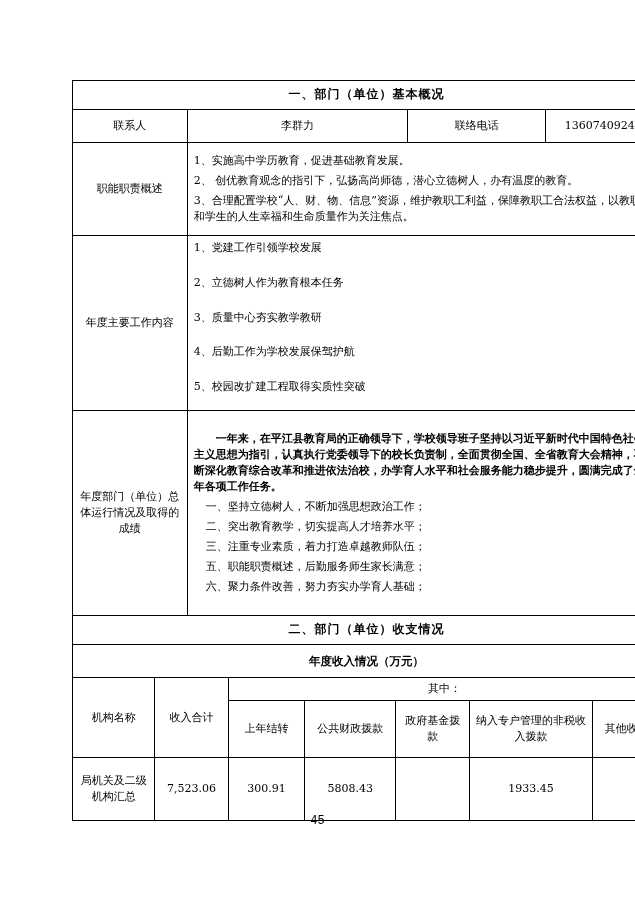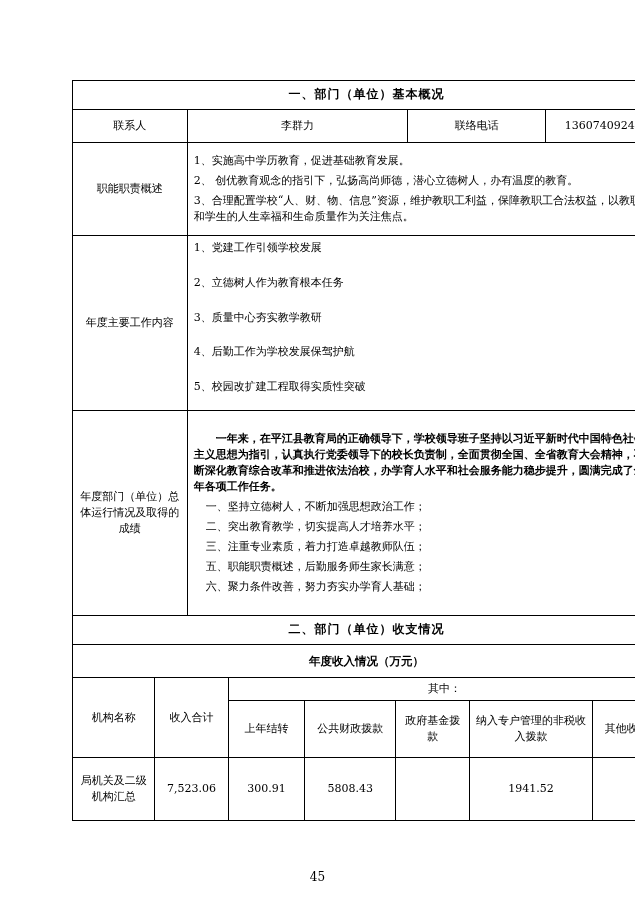--- a/index.html
+++ b/index.html
@@ -54,24 +54,25 @@
   .perf-item { margin: 0 0 11px 0; padding-left: 12px; }
   .perf-item:last-child { margin-bottom: 0; }
   .row-sm td { height: 26px; }
   .income-title td { font-weight: bold; text-align: center; height: 26px; font-size: 11.5px; margin-top: 32px; }
   .among-row th { height: 16px; font-weight: normal; text-align: center; }
   .subhead-row th { height: 50px; text-align: center; font-weight: normal; }
   .data-row td { height: 56px; text-align: center; }
   .page-number {
     position: absolute;
     left: 0;
-    top: 870px;
+    top: 814px;
     width: 100%;
     text-align: center;
     font-size: 12px;
+    font-family: Liberation Mono, monospace;
   }
 </style>
 </head>
 <body>
 
 <div class="page">
   <div class="doc">
 
     <table>
       <colgroup>
@@ -150,21 +151,21 @@
         <th>政府基金拨款</th>
         <th>纳入专户管理的非税收入拨款</th>
         <th>其他收入</th>
       </tr>
       <tr class="data-row">
         <td>局机关及二级机构汇总</td>
         <td>7,523.06</td>
         <td>300.91</td>
         <td>5808.43</td>
         <td></td>
-        <td>1941.52</td>
+        <td>1933.45</td>
         <td></td>
       </tr>
     </tbody>
       </table>
 
   </div>
 
   <div class="page-number">45</div>
 </div>
 

